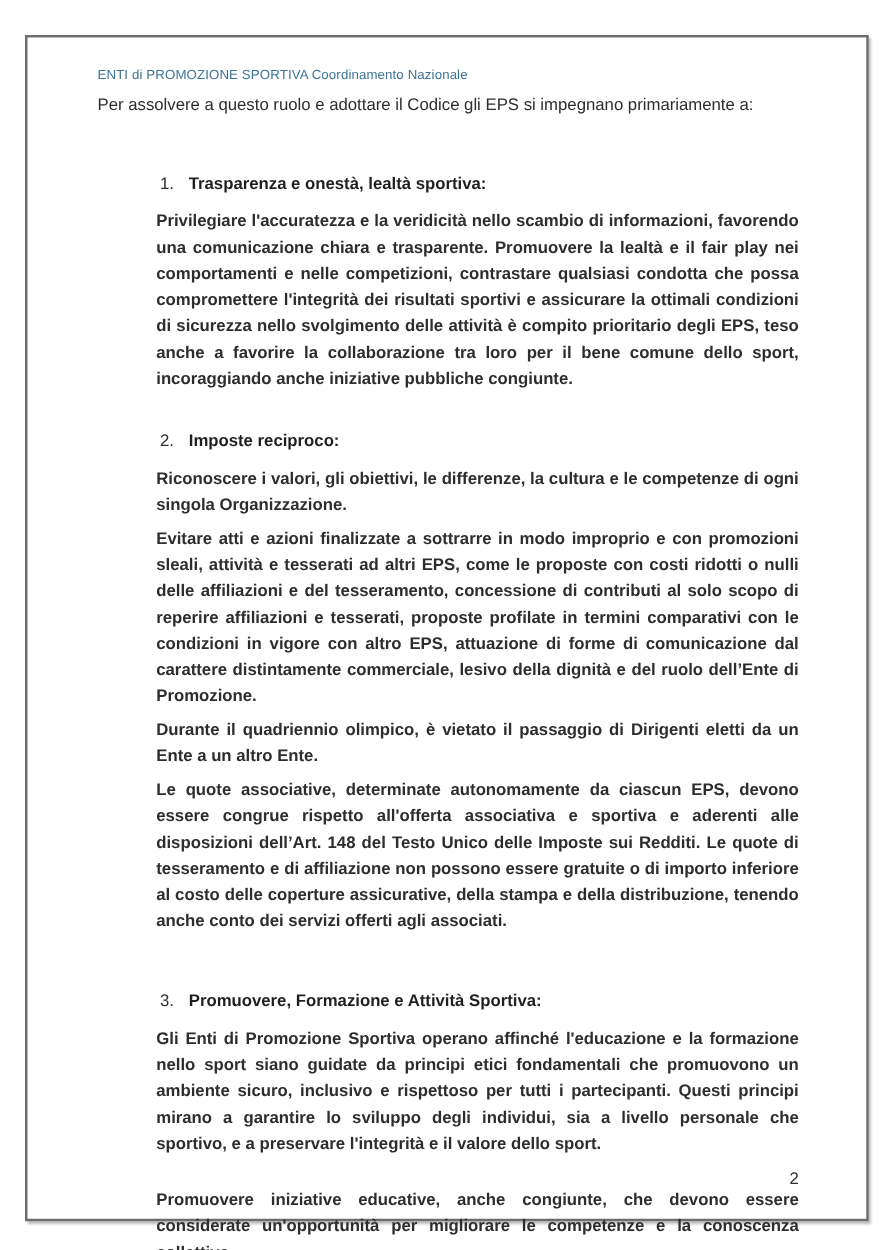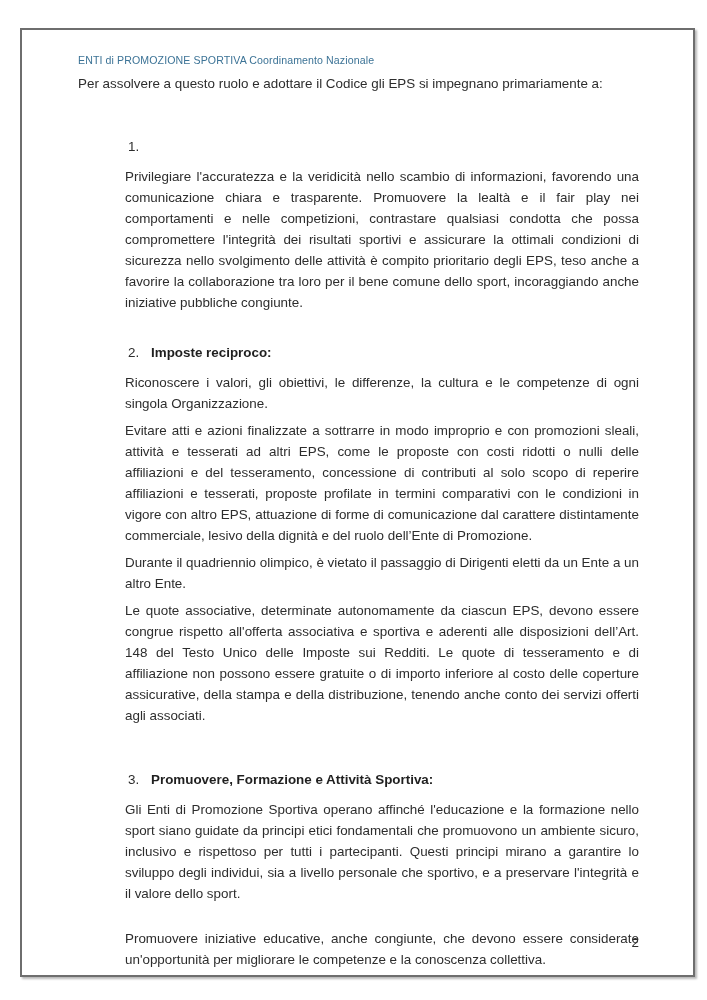--- a/index.html
+++ b/index.html
@@ -42,20 +42,21 @@
   .section { margin-left: 44px; }
   .section-1 { margin-top: 30px; }
   .section-2 { margin-top: 14px; }
   .section-3 { margin-top: 28px; }
   .sec-heading { display: flex; }
   .sec-num { width: 23px; flex: 0 0 23px; }
   .sec-title { font-weight: 700; color: #1f1f1f; }
   .para {
     text-align: justify;
     text-justify: inter-word;
+    font-weight: bold;
   }
   .gap-top { margin-top: 18px; }
   .page-number {
     position: absolute;
     top: 896px; right: 48px;
     font-size: 13.4px;
     color: #2d2d2d;
   }
 </style>
 </head>
@@ -65,20 +66,21 @@
   <div class="page">
     <div class="content">
 
       <div class="doc-header">ENTI di PROMOZIONE SPORTIVA Coordinamento Nazionale</div>
 
       <p class="intro">Per assolvere a questo ruolo e adottare il Codice gli EPS si impegnano primariamente a:</p>
 
       <div class="section section-1">
         <div class="sec-heading">
           <span class="sec-num">1.</span>
+          <span class="sec-title">Trasparenza e onestà, lealtà sportiva:</span>
         </div>
         <p class="para">Privilegiare l'accuratezza e la veridicità nello scambio di informazioni, favorendo una comunicazione chiara e trasparente. Promuovere la lealtà e il fair play nei comportamenti e nelle competizioni, contrastare qualsiasi condotta che possa compromettere l'integrità dei risultati sportivi e assicurare la ottimali condizioni di sicurezza nello svolgimento delle attività è compito prioritario degli EPS, teso anche a favorire la collaborazione tra loro per il bene comune dello sport, incoraggiando anche iniziative pubbliche congiunte.</p>
       </div>
 
       <div class="section section-2">
         <div class="sec-heading">
           <span class="sec-num">2.</span>
           <span class="sec-title">Imposte reciproco:</span>
         </div>
         <p class="para">Riconoscere i valori, gli obiettivi, le differenze, la cultura e le competenze di ogni singola Organizzazione.</p>

